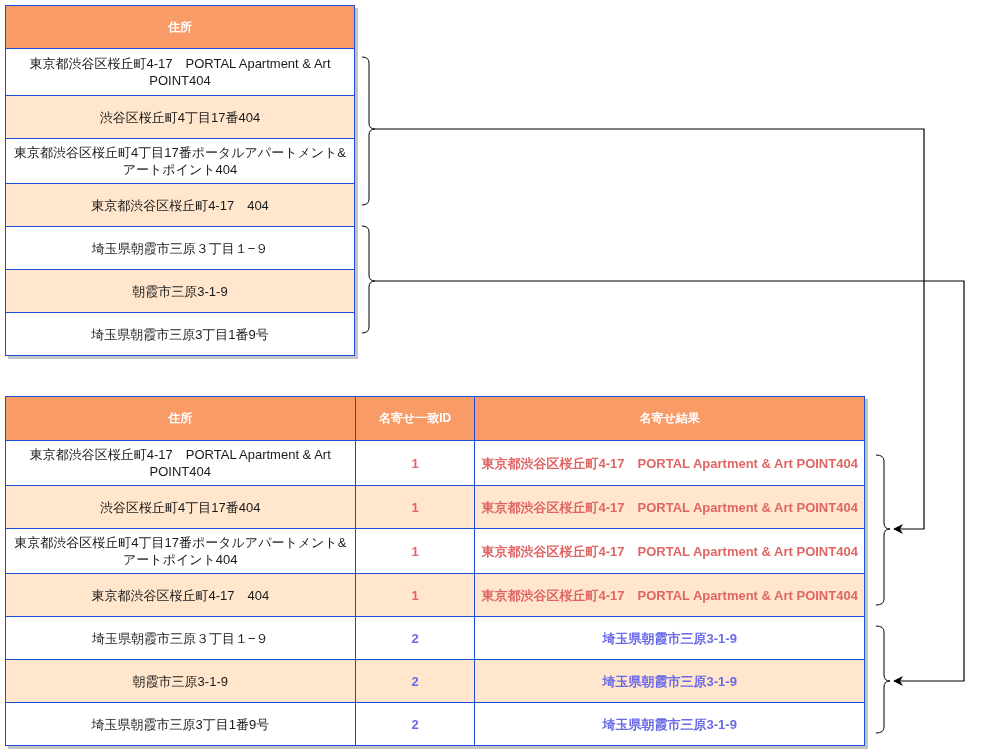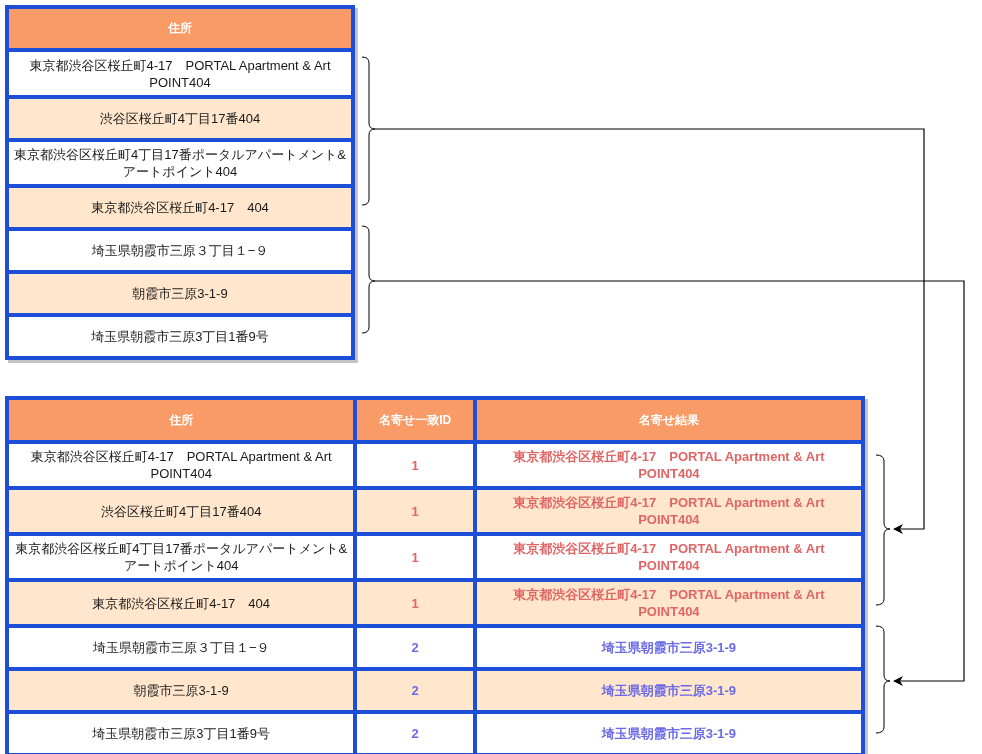--- a/index.html
+++ b/index.html
@@ -1,20 +1,20 @@
 <!DOCTYPE html>
 <html><head>
 <meta charset="utf-8">
 <style>
   html, body { margin:0; padding:0; background:#ffffff; }
   body { width:982px; height:754px; position:relative; overflow:hidden;
          font-family:"Liberation Sans","DejaVu Sans",sans-serif; color:#1a1a1a; }
   .tbl { position:absolute; border-collapse:collapse; background:#fff;
          box-shadow:3px 3px 0 #c4c4c4; }
-  .tbl th, .tbl td { border:4px solid #1d4ed8; text-align:center; vertical-align:middle;
+  .tbl th, .tbl td { border:1px solid #1d4ed8; text-align:center; vertical-align:middle;
          padding:4px 4px; box-sizing:border-box; font-size:13px; line-height:17px; }
   .tbl th { background:#f99b67; color:#ffffff; font-weight:bold; font-size:12px; }
   .tbl tr.alt td { background:#ffe6cc; }
   .tbl tr.plain td { background:#ffffff; }
   .red { color:#e06666; font-weight:bold; }
   .blue { color:#6a6ae8; font-weight:bold; }
   #top-table { left:5px; top:5px; width:350px; }
   #bottom-table { left:5px; top:396px; width:860px; }
   svg.overlay { position:absolute; left:0; top:0; pointer-events:none; }
 </style>

